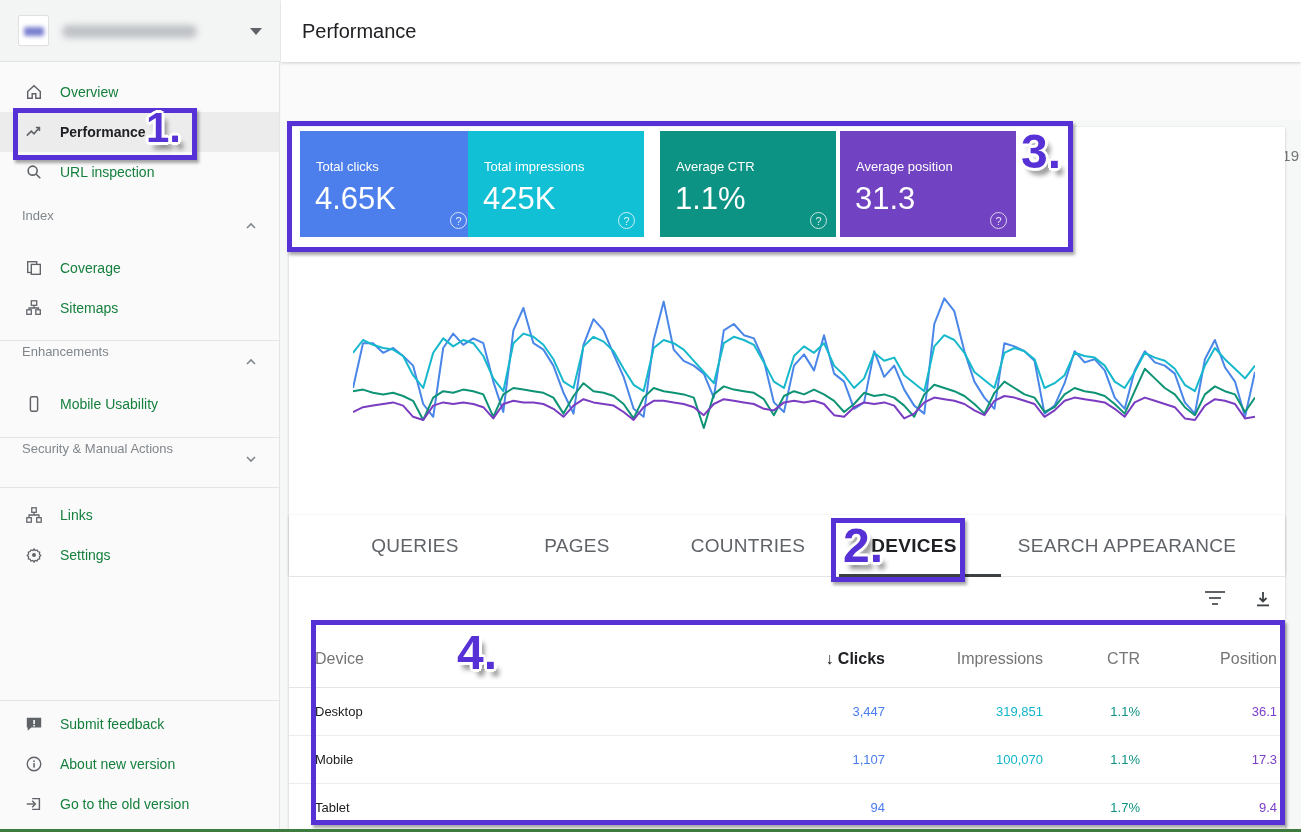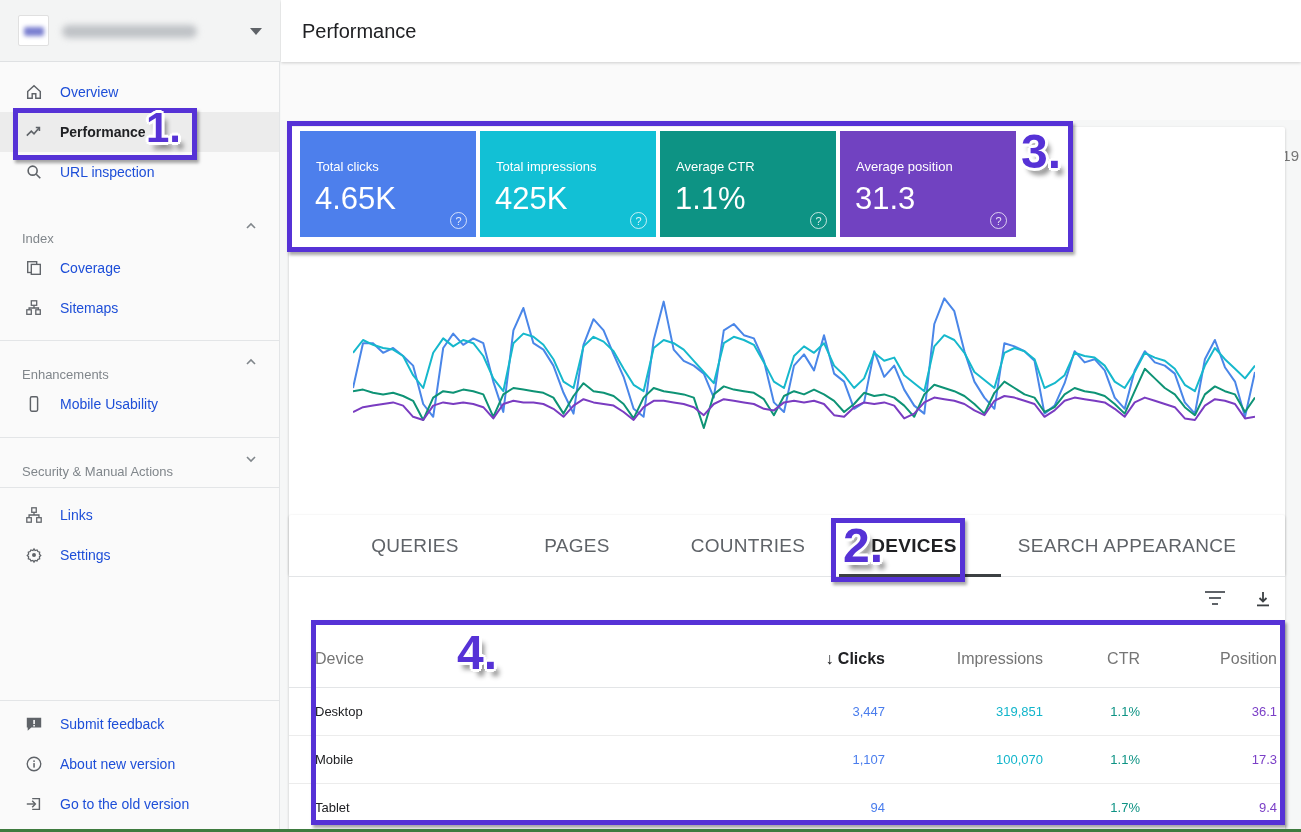--- a/index.html
+++ b/index.html
@@ -11,25 +11,25 @@
   #sidebar { left:0; top:0; width:280px; height:832px; background:#fafafa; border-right:1px solid #e3e5e7; z-index:2; }
   #site-selector { left:0; top:0; width:280px; height:62px; background:#f3f4f4; border-bottom:1px solid #dfe1e3; }
   #site-logo { left:18px; top:15px; width:31px; height:31px; background:#fff; border:1px solid #e0e0e0; border-radius:2px; }
   #site-logo .blob { position:absolute; left:5px; top:11px; width:20px; height:9px; background:#7a7fd0; border-radius:2px; filter:blur(2px); }
   #site-name-blur { left:62px; top:25px; width:135px; height:13px; background:#bfc2c6; border-radius:7px; filter:blur(3px); }
   .caret-down { width:0; height:0; border-left:6px solid transparent; border-right:6px solid transparent; border-top:7px solid #5f6368; }
   #site-caret { left:250px; top:28px; }
 
   .nav-item { left:0; width:279px; height:40px; display:flex; align-items:center; cursor:pointer; }
   .nav-item .ic { width:20px; height:20px; margin-left:24px; display:flex; align-items:center; justify-content:center; color:#5f6368; }
-  .nav-item .lbl { margin-left:16px; font-size:14px; color:#1d4ed8; }
+  .nav-item .lbl { margin-left:16px; font-size:14px; color:#15803d; }
   .nav-item.selected { background:#ececec; }
   .nav-item.selected .lbl { color:#202124; font-weight:bold; }
 
-  .section-hdr { left:0; width:279px; height:38px; display:flex; align-items:flex-end; cursor:pointer; }
+  .section-hdr { left:0; width:279px; height:38px; display:flex; align-items:flex-start; cursor:pointer; }
   .section-hdr .lbl { margin-left:22px; font-size:13px; color:#80868b; }
   .section-hdr .chev { position:absolute; right:22px; top:12px; color:#80868b; }
 
   .divider { left:0; width:279px; height:1px; background:#e3e5e7; }
 
   svg.glyph { display:block; }
 
   
   #main-header { left:281px; top:0; width:1020px; height:62px; background:#fff; box-shadow:0 1px 3px rgba(0,0,0,.18); z-index:1; }
   #page-title { left:302px; top:0; height:62px; line-height:62px; font-size:20px; color:#202124; }
@@ -298,21 +298,21 @@
   <div id="last-updated" class="abs">Last updated: 6/16/19</div>
 </div>
 
 <div id="chart-card" class="abs">
 
   <div class="metric-card abs" style="left: 11px; background: rgb(77, 127, 236);">
     <span class="mlabel">Total clicks</span>
     <span class="mvalue">4.65K</span>
     <span class="help-circle">?</span>
   </div>
-  <div class="metric-card abs" style="left: 191px; background: rgb(18, 192, 213);">
+  <div class="metric-card abs" style="left: 179px; background: rgb(18, 192, 213);">
     <span class="mlabel">Total impressions</span>
     <span class="mvalue">425K</span>
     <span class="help-circle">?</span>
   </div>
   <div class="metric-card abs" style="left: 371px; background: rgb(13, 147, 132);">
     <span class="mlabel">Average CTR</span>
     <span class="mvalue">1.1%</span>
     <span class="help-circle">?</span>
   </div>
   <div class="metric-card abs" style="left: 551px; background: rgb(113, 66, 193);">

